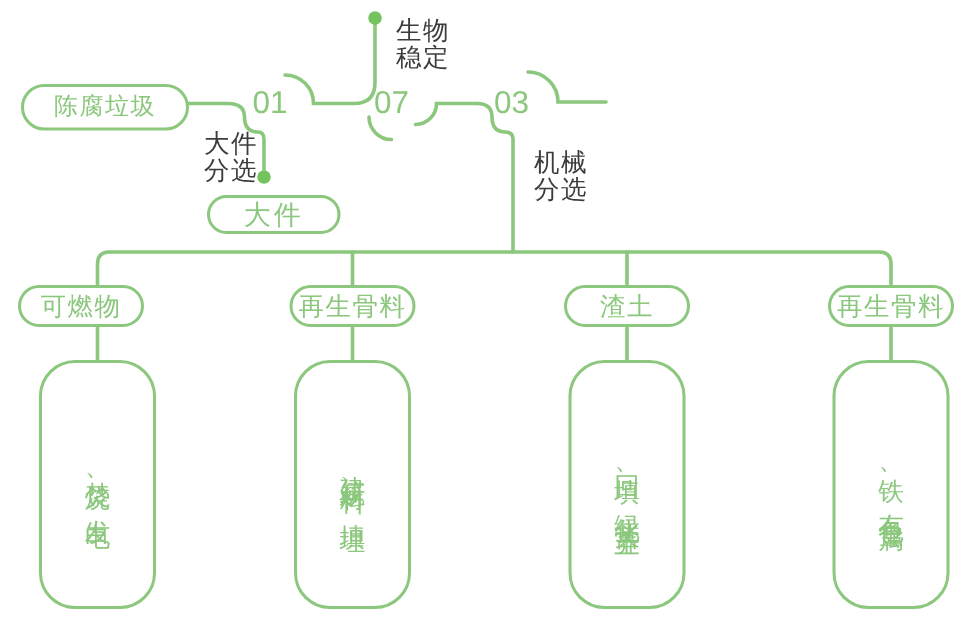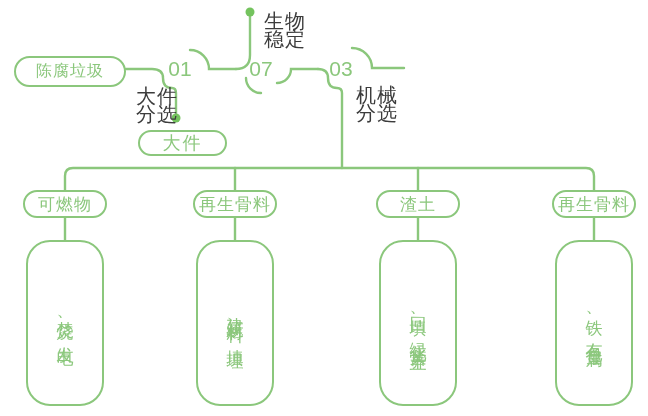--- a/index.html
+++ b/index.html
@@ -29,21 +29,21 @@
     color: var(--green);
     background: var(--bg);
     display: flex;
     align-items: center;
     justify-content: center;
     white-space: nowrap;
   }
   .pill.source { left: 14px; top: 56px; width: 112px; height: 31px; font-size: 16px; letter-spacing: 1px; }
   .pill.bulky  { left: 138px; top: 130px; width: 89px; height: 26px; font-size: 18px; letter-spacing: 2px; }
   .pill.cat    { top: 190px; width: 84px; height: 28px; font-size: 17px; letter-spacing: 1px; }
-  .pill.cat1 { left: 23px; }
+  .pill.cat1 { left: 12px; }
   .pill.cat2 { left: 193px; }
   .pill.cat3 { left: 376px; }
   .pill.cat4 { left: 552px; }
 
   .stepnum {
     position: absolute;
     top: 53px;
     width: 40px;
     height: 32px;
     color: var(--green);
@@ -52,28 +52,28 @@
     text-align: center;
     font-weight: 400;
   }
   .stepnum.n1 { left: 160px; }
   .stepnum.n2 { left: 241px; }
   .stepnum.n3 { left: 321px; }
 
   .proclabel {
     position: absolute;
     color: var(--dark-text);
-    font-size: 20px;
+    font-size: 17px;
     line-height: 18px;
     font-weight: 500;
     letter-spacing: 1px;
   }
   .proclabel.bio  { left: 264px; top: 12px; }
   .proclabel.bulk { left: 136px; top: 87px; }
-  .proclabel.mech { left: 356px; top: 86px; }
+  .proclabel.mech { left: 356px; top: 100px; }
 
   .dispbox {
     position: absolute;
     top: 240px;
     width: 78px;
     height: 166px;
     border: 2px solid var(--green);
     border-radius: 24px;
     background: var(--bg);
     display: flex;

